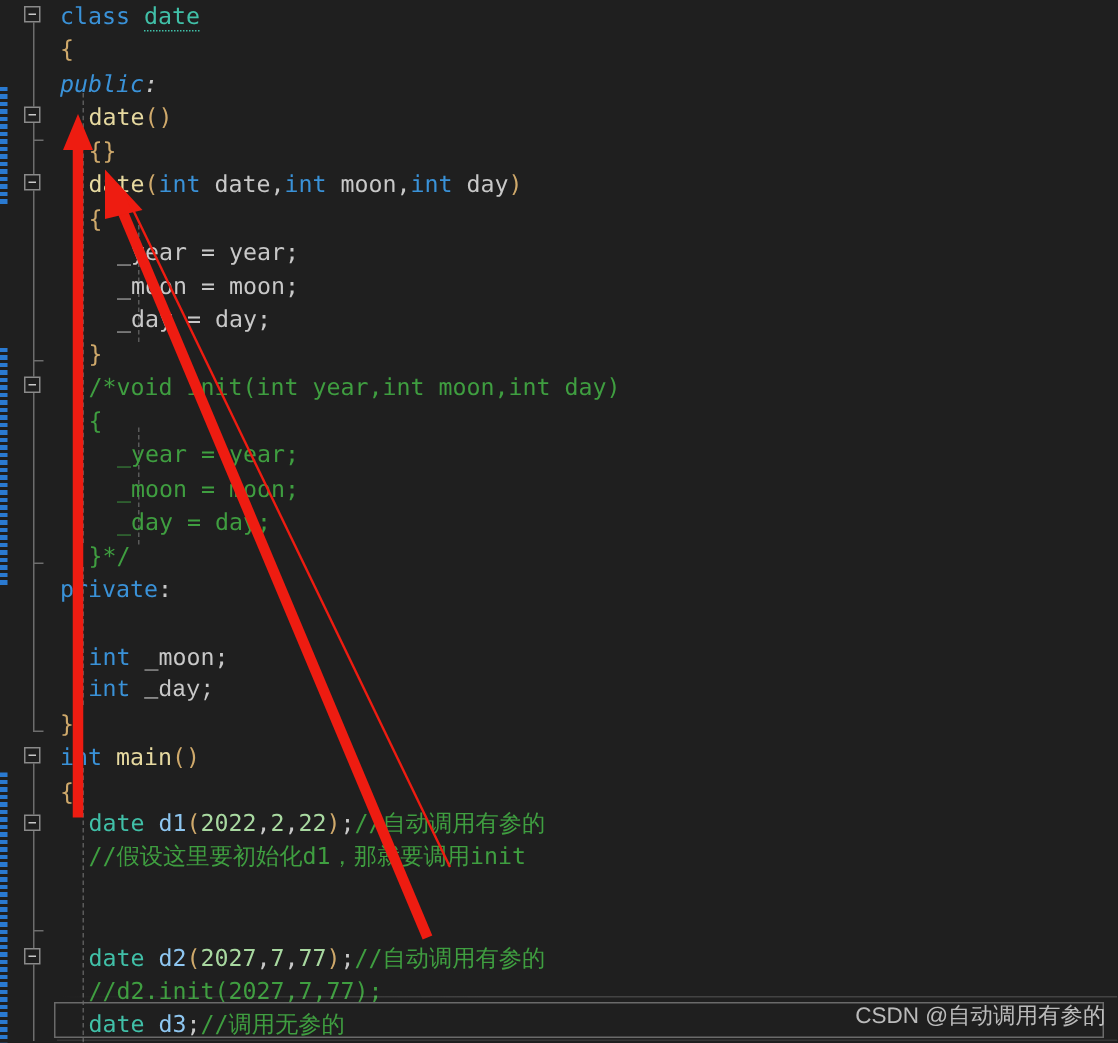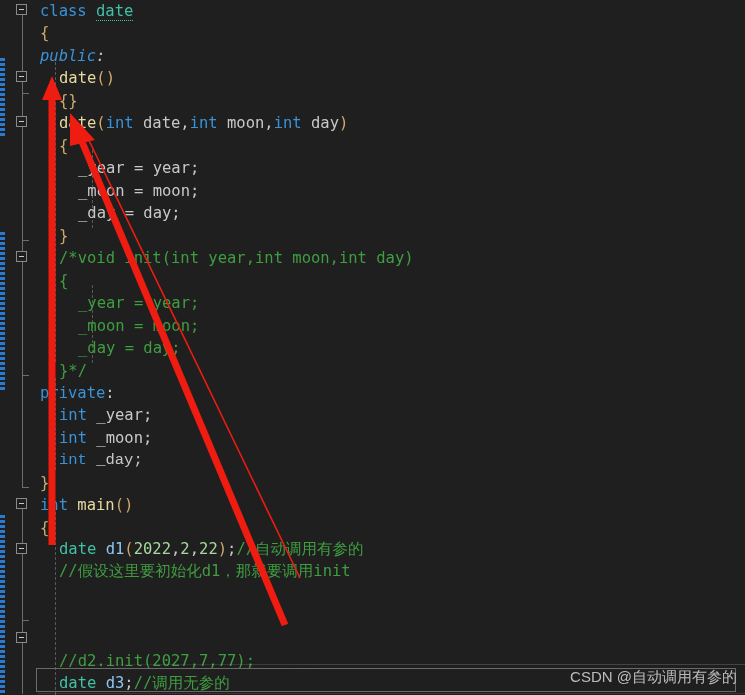--- a/index.html
+++ b/index.html
@@ -101,28 +101,28 @@
       <div class="ln" style="top: 180px; left: 78px;"><span class="id">_moon</span><span class="plain"> = </span><span class="id">moon</span><span class="plain">;</span></div>
       <div class="ln" style="top: 202px; left: 78px;"><span class="id">_day</span><span class="plain"> = </span><span class="id">day</span><span class="plain">;</span></div>
       <div class="ln" style="top: 225px; left: 59px;"><span class="pun">}</span></div>
       <div class="ln" style="top: 247px; left: 59px;"><span class="cm">/*void init(int year,int moon,int day)</span></div>
       <div class="ln" style="top: 270px; left: 59px;"><span class="cm">{</span></div>
       <div class="ln" style="top: 292px; left: 78px;"><span class="cm">_year = year;</span></div>
       <div class="ln" style="top: 315px; left: 78px;"><span class="cm">_moon = moon;</span></div>
       <div class="ln" style="top: 337px; left: 78px;"><span class="cm">_day = day;</span></div>
       <div class="ln" style="top: 360px; left: 59px;"><span class="cm">}*/</span></div>
       <div class="ln" style="top: 382px; left: 40px;"><span class="kw">private</span><span class="plain">:</span></div>
-      <div class="ln" style="top: 404px; left: 59px;"><span class="kw">int</span><span class="id"> _year</span><span class="plain">;</span></div>
       <div class="ln" style="top: 427px; left: 59px;"><span class="kw">int</span><span class="id"> _moon</span><span class="plain">;</span></div>
       <div class="ln" style="top: 449px; left: 59px; font-family: Liberation Mono, monospace;"><span class="kw">int</span><span class="id"> _day</span><span class="plain">;</span></div>
       <div class="ln" style="top: 472px; left: 40px;"><span class="pun">}</span><span class="plain">;</span></div>
       <div class="ln" style="top: 494px; left: 40px;"><span class="kw">int</span><span class="plain"> </span><span class="fn">main</span><span class="pun">()</span></div>
       <div class="ln" style="top: 517px; left: 40px;"><span class="pun">{</span></div>
       <div class="ln" style="top: 538px; left: 59px;"><span class="cls">date</span><span class="plain"> </span><span class="var">d1</span><span class="pun">(</span><span class="num">2022</span><span class="plain">,</span><span class="num">2</span><span class="plain">,</span><span class="num">22</span><span class="pun">)</span><span class="plain">;</span><span class="cm">//自动调用有参的</span></div>
       <div class="ln" style="top: 560px; left: 59px;"><span class="cm">//假设这里要初始化d1，那就要调用init</span></div>
+      <div class="ln" style="top: 628px; left: 59px;"><span class="cls">date</span><span class="plain"> </span><span class="var">d2</span><span class="pun">(</span><span class="num">2027</span><span class="plain">,</span><span class="num">7</span><span class="plain">,</span><span class="num">77</span><span class="pun">)</span><span class="plain">;</span><span class="cm">//自动调用有参的</span></div>
       <div class="ln" style="top: 650px; left: 59px;"><span class="cm">//d2.init(2027,7,77);</span></div>
       <div class="ln" style="top: 672px; left: 59px;"><span class="cls">date</span><span class="plain"> </span><span class="var">d3</span><span class="plain">;</span><span class="cm">//调用无参的</span></div>
     </div>
 
   <div class="curline"></div>
 
   <svg class="anno" viewBox="0 0 745 695" xmlns="http://www.w3.org/2000/svg">
 
     <g>
       <line x1="52" y1="545" x2="52" y2="92" stroke="#ee1c11" stroke-width="7"></line>

